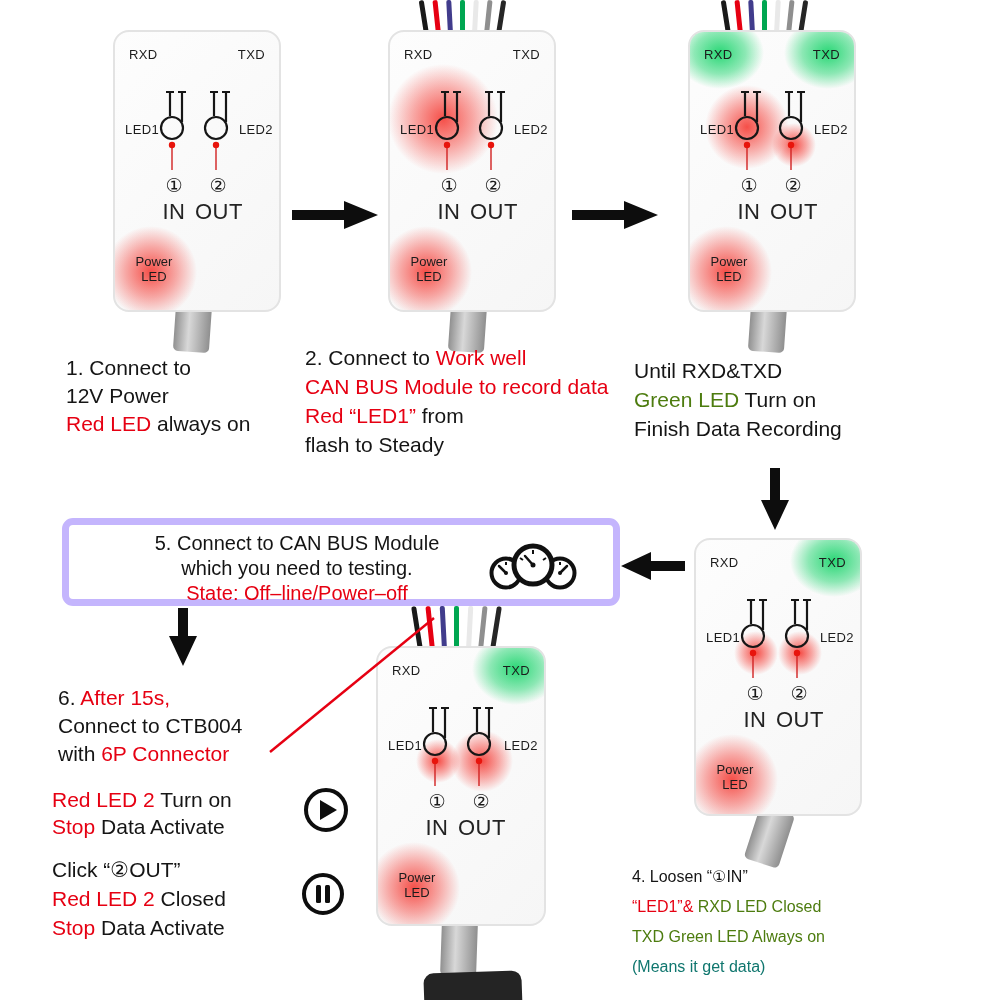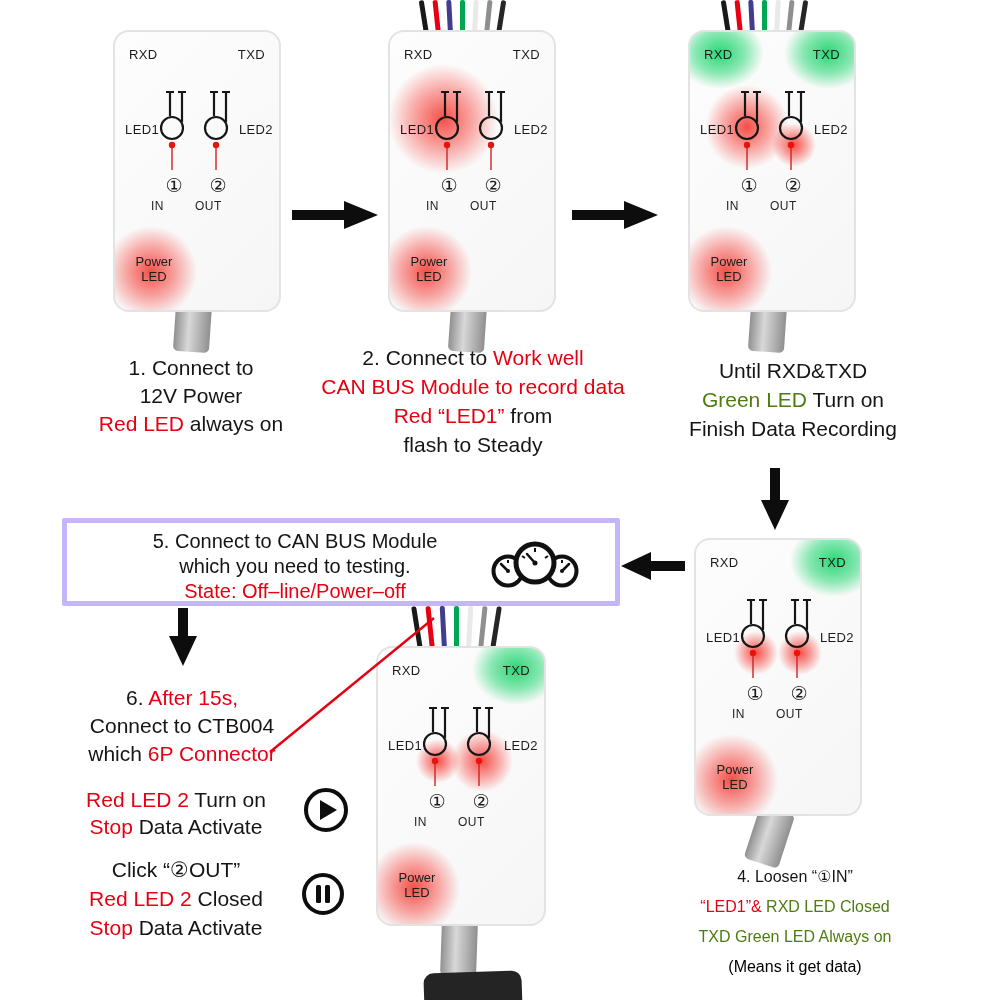--- a/index.html
+++ b/index.html
@@ -21,21 +21,21 @@
   .txd{right:14px;top:15px}
   .led1{left:10px;top:90px}
   .led2{right:6px;top:90px}
 
   .ledicon{position:absolute;top:56px;z-index:2}
   .i1{left:44px}.i2{left:88px}
 
   .num{position:absolute;top:142px;width:30px;text-align:center;font-size:19px;
        font-family:"DejaVu Sans",sans-serif;color:#1a1a1a;z-index:2}
   .n1{left:44px}.n2{left:88px}
-  .io{position:absolute;top:167px;width:46px;font-size:12px;
+  .io{position:absolute;top:167px;width:46px;text-align:center;font-size:22px;
       letter-spacing:.5px;color:#232323;z-index:2}
   .in{left:36px}.out{left:80px}
   .power{position:absolute;left:8px;top:222px;width:62px;text-align:center;
          font-size:13px;line-height:15px;color:#1c1c1c;z-index:2}
 
   
   .glow{position:absolute;border-radius:50%;z-index:1;pointer-events:none}
   .glow.red{background:radial-gradient(closest-side,rgba(244,36,28,.8),rgba(244,36,28,.38) 55%,rgba(244,36,28,0))}
   .glow.green{background:radial-gradient(closest-side,rgba(30,213,110,.95),rgba(30,213,110,.5) 58%,rgba(30,213,110,0))}
   .g-power{left:-10px;top:194px;width:92px;height:92px}
@@ -74,35 +74,35 @@
   
   .arrow{position:absolute;z-index:3}
   #a1{left:292px;top:200px}
   #a2{left:572px;top:200px}
   #a3{left:760px;top:468px}
   #a4{left:621px;top:551px}
   #a5{left:168px;top:608px}
   #pointer{position:absolute;left:268px;top:612px;z-index:2;pointer-events:none}
 
   
-  .step{position:absolute;text-align:center;color:#151515;z-index:2}
+  .step{position:absolute;color:#151515;z-index:2}
   #t1{left:66px;top:354px;width:250px;font-size:21px;line-height:28px}
   #t2{left:305px;top:343px;width:336px;font-size:21px;line-height:29px}
   #t3{left:634px;top:356px;width:318px;font-size:21px;line-height:29px}
   #t4{left:632px;top:862px;width:326px;font-size:16px;line-height:30px}
   #t6{left:58px;top:684px;width:248px;font-size:21px;line-height:28px}
   #tplay{left:52px;top:786px;width:248px;font-size:21px;line-height:27px}
   #tpause{left:52px;top:855px;width:248px;font-size:21px;line-height:29px}
   .red{color:#e60012}
   .green{color:#4d7c0f}
-  .gray{color:#000000}
+  .gray{color:#0f766e}
 
   
   #box5{position:absolute;left:62px;top:518px;width:558px;height:88px;background:#fff;
-        border:5px solid #c4b5fd;border-radius:2px;z-index:2}
+        border:7px solid #c4b5fd;border-radius:11px;z-index:2}
   #box5 .txt{position:absolute;left:18px;top:6px;width:420px;text-align:center;
              font-size:20px;line-height:25px}
   #box5 .gauges{position:absolute;right:34px;top:14px}
 
   #icoPlay{position:absolute;left:303px;top:787px;z-index:2}
   #icoPause{position:absolute;left:301px;top:872px;z-index:2}
 </style>
 </head>
 <body>
 
@@ -329,21 +329,21 @@
       </g>
       <circle cx="46" cy="26" r="2.5" fill="#101010"></circle>
       <circle cx="19" cy="34" r="2" fill="#101010"></circle>
       <circle cx="73" cy="34" r="2" fill="#101010"></circle>
     </svg>
   </div>
 
   <div class="step" id="t6">
     <div><span>6. </span><span class="red">After 15s,</span></div>
     <div>Connect to CTB004</div>
-    <div><span>which </span><span class="red">6P Connector</span></div>
+    <div><span>with </span><span class="red">6P Connector</span></div>
   </div>
 
   <div class="step" id="tplay">
     <div><span class="red">Red LED 2</span><span> Turn on</span></div>
     <div><span class="red">Stop</span><span> Data Activate</span></div>
   </div>
 
   <div class="step" id="tpause">
     <div>Click “②OUT”</div>
     <div><span class="red">Red LED 2</span><span> Closed</span></div>

